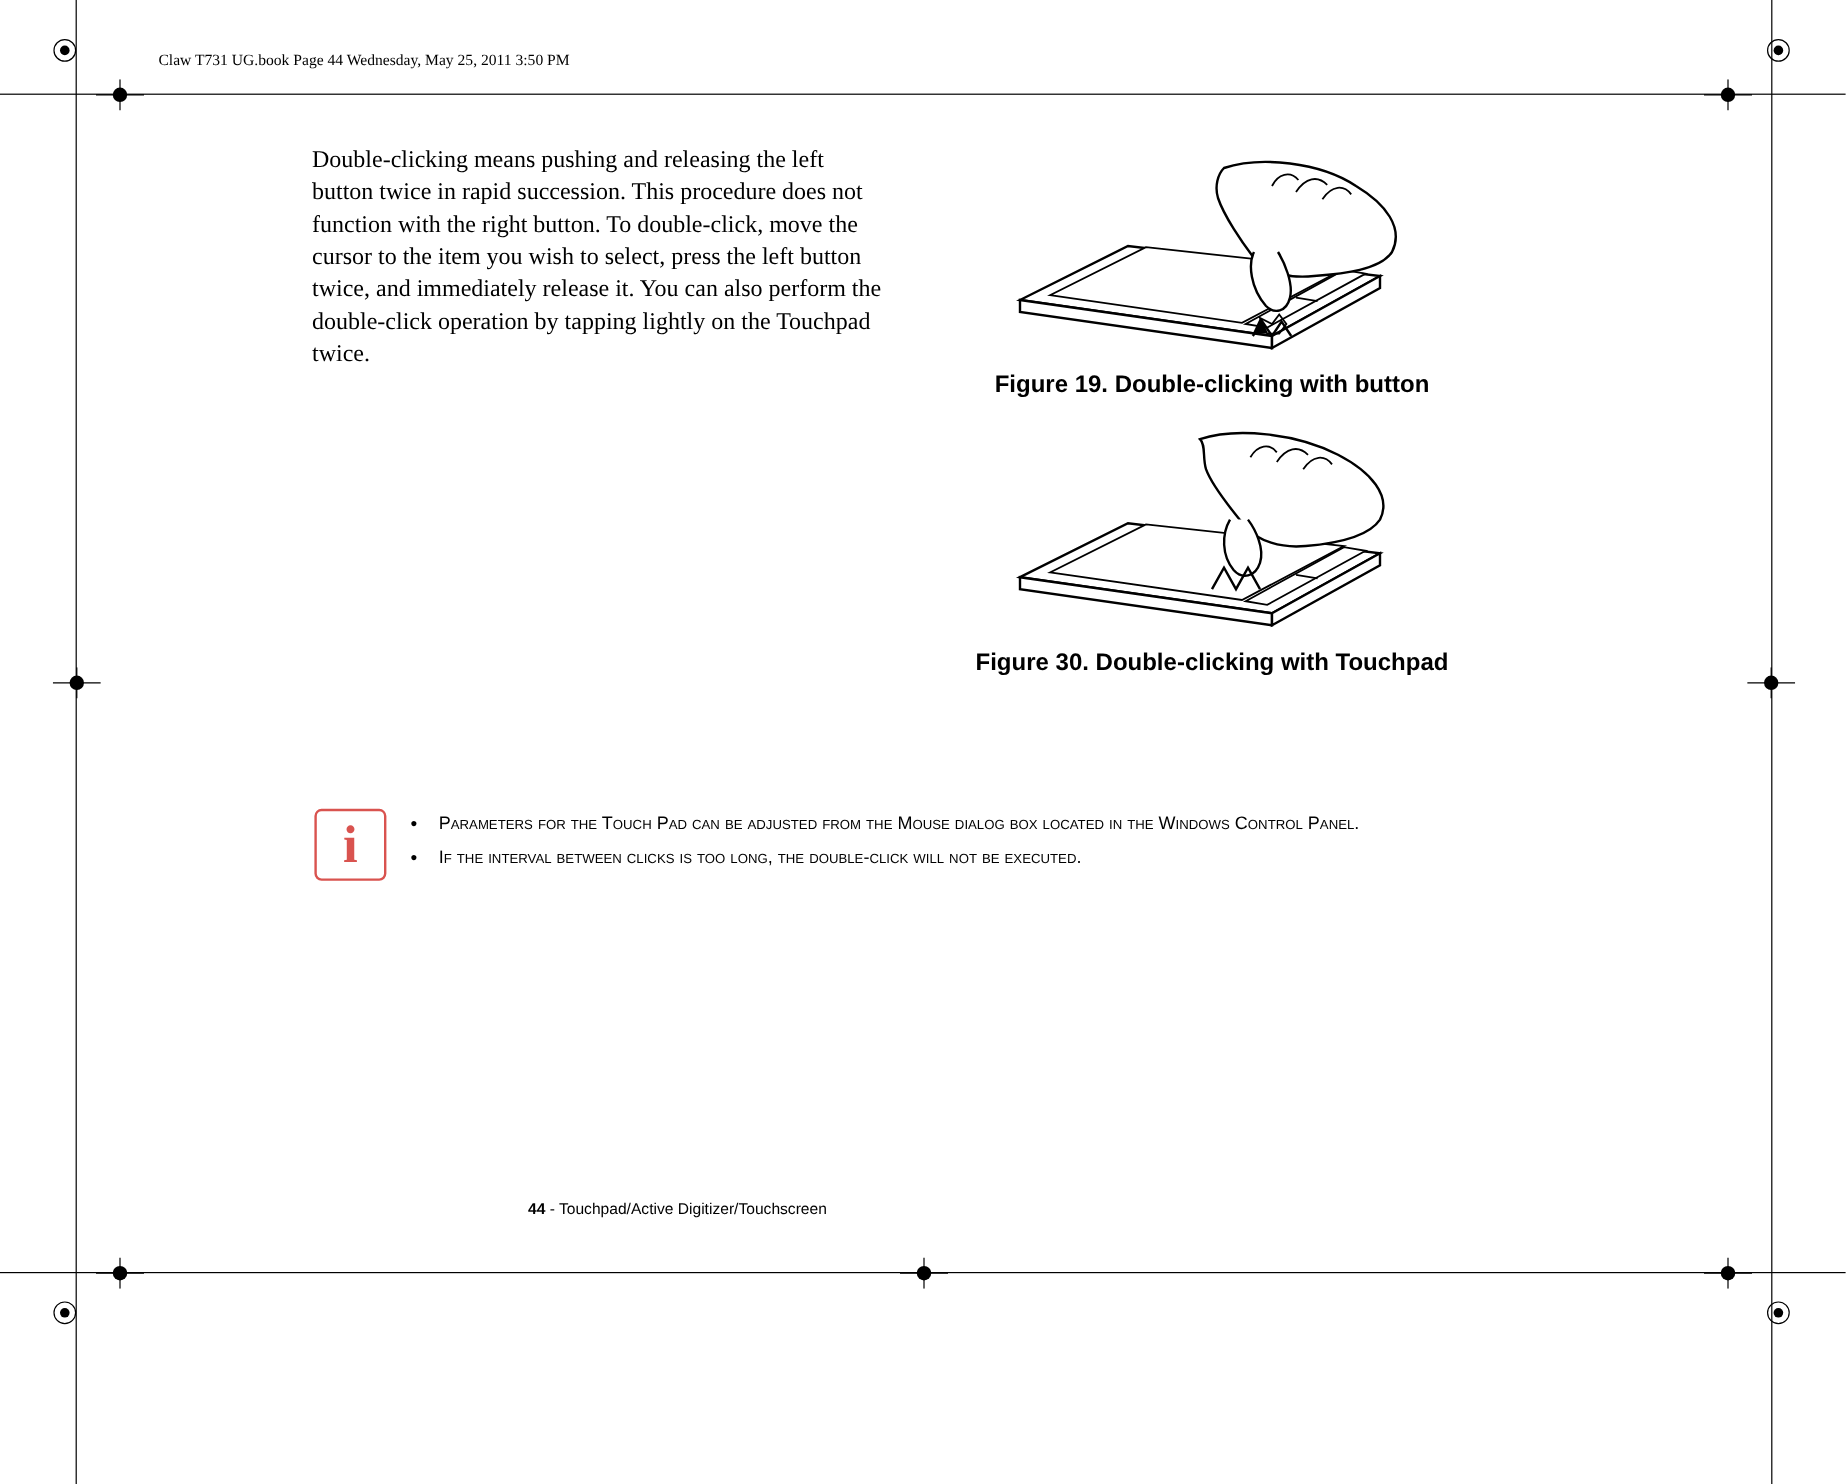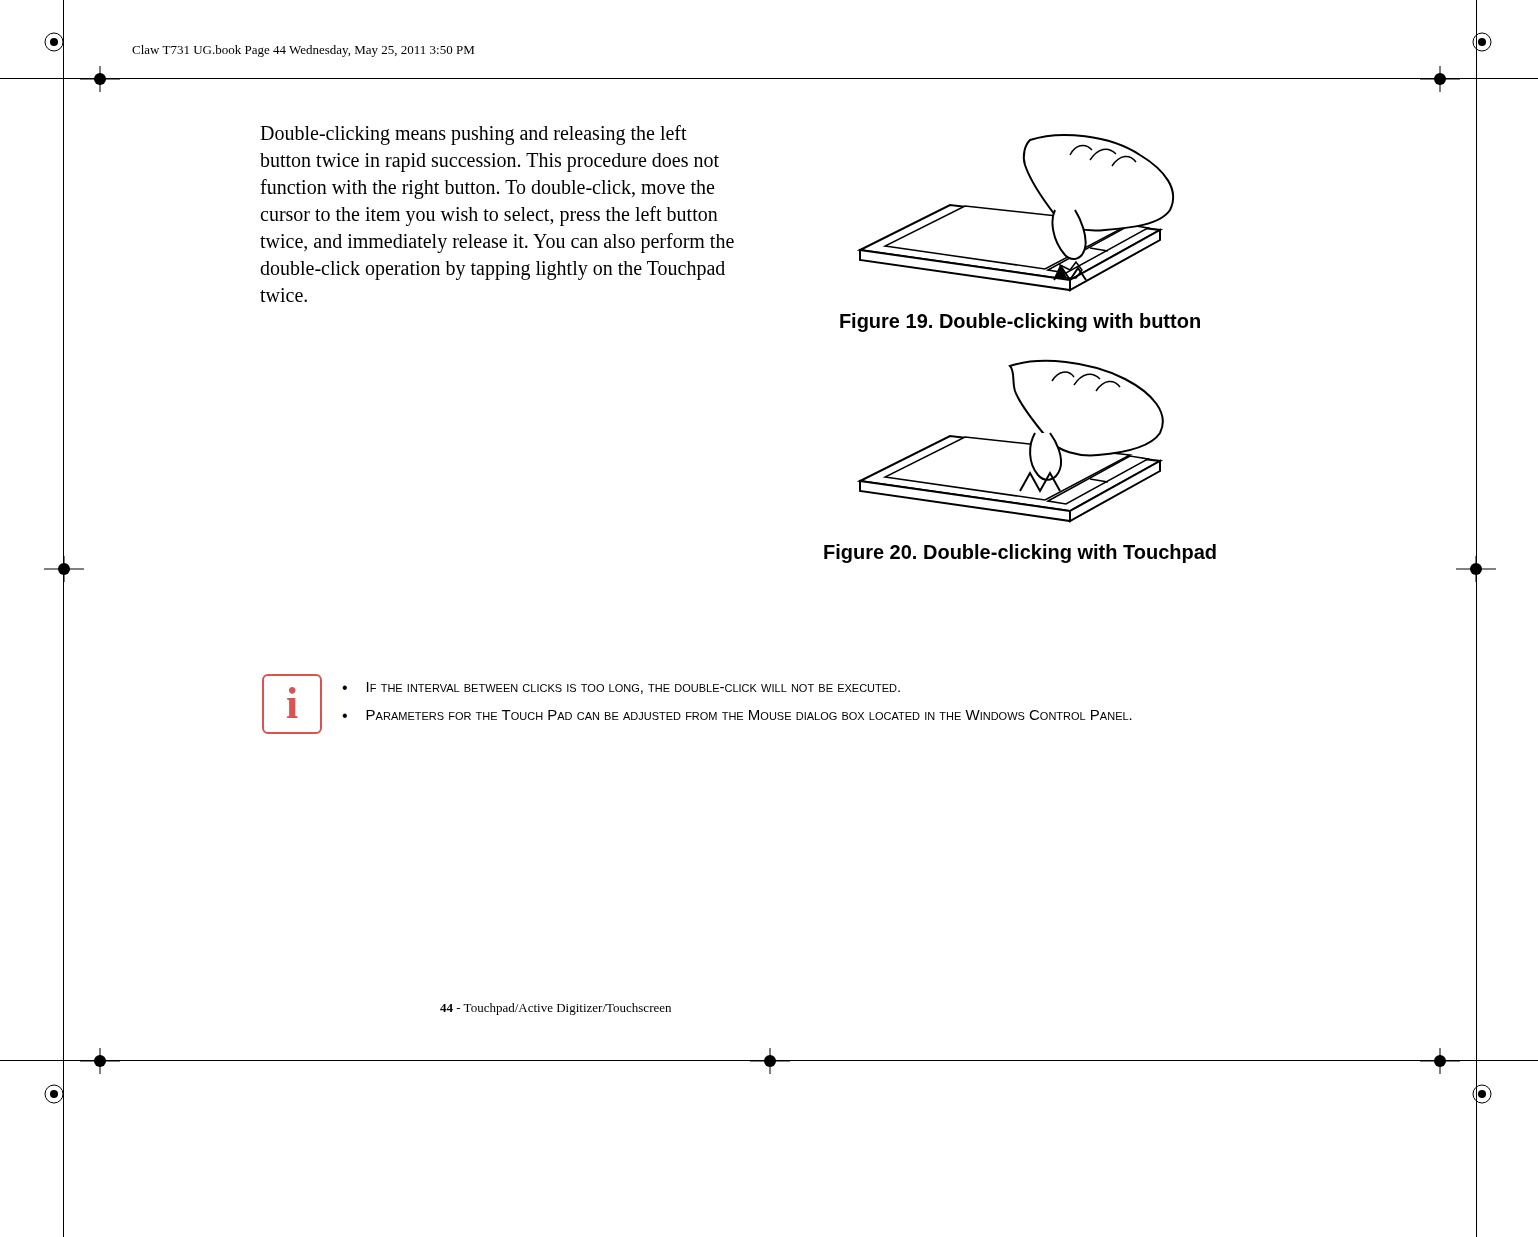--- a/index.html
+++ b/index.html
@@ -58,21 +58,21 @@
     width: 1060px;
   }
   .section-title {
     font-family: Arial, Helvetica, sans-serif;
     font-weight: bold;
     font-size: 18px;
     margin-bottom: 8px;
   }
   .body-row {
     display: flex;
-    gap: 40px;
+    gap: 30px;
   }
   .body-text {
     flex: 0 0 480px;
     font-family: "Times New Roman", serif;
     font-size: 20px;
     line-height: 1.35;
   }
   .figures {
     flex: 0 0 480px;
     display: flex;
@@ -136,21 +136,21 @@
   .info-list li::before {
     content: "•";
     margin-right: 18px;
     font-size: 16px;
   }
   
   .footer {
     position: absolute;
     left: 440px;
     top: 1000px;
-    font-family: Liberation Serif, serif;
+    font-family: Liberation Sans, sans-serif;
     font-size: 13px;
   }
   .footer b { font-weight: bold; }
 </style>
 </head>
 <body>
 
 <div class="page">
 
   <div class="cropline-h" style="left:0;top:78px;width:1538px;"></div>
@@ -278,35 +278,35 @@
             <path d="M180,15 C210,5 260,10 295,28 C322,42 340,62 330,82 C320,97 292,102 268,104 C248,106 228,100 218,88 C208,76 190,54 185,40 C182,30 185,20 180,15 Z" fill="#fff" stroke="#000" stroke-width="2"></path>
             <path d="M222,30 C228,20 238,18 244,26" fill="none" stroke="#000" stroke-width="1.5"></path>
             <path d="M244,34 C252,22 262,20 270,28" fill="none" stroke="#000" stroke-width="1.5"></path>
             <path d="M266,40 C274,28 284,28 290,36" fill="none" stroke="#000" stroke-width="1.5"></path>
 
             <path d="M205,82 C198,94 198,112 208,124 C215,132 226,130 230,118 C234,106 226,90 220,82" fill="#fff" stroke="#000" stroke-width="2"></path>
 
             <polyline points="190,140 200,122 210,140 220,122 230,140" fill="none" stroke="#000" stroke-width="2"></polyline>
           </svg>
         </div>
-        <div class="fig-caption">Figure 20.  Double-clicking with Touchpad</div>
+        <div class="fig-caption">Figure 30.  Double-clicking with Touchpad</div>
 
       </div>
     </div>
   </div>
 
   <div class="info-box">
     <div class="info-icon">i</div>
     <ul class="info-list">
       <li>
+          <span>Parameters for the Touch Pad can be adjusted from the Mouse dialog box located in the Windows Control Panel.</span>
+        </li>
+      <li>
           <span>If the interval between clicks is too long, the double-click will not be executed.</span>
         </li>
-      <li>
-          <span>Parameters for the Touch Pad can be adjusted from the Mouse dialog box located in the Windows Control Panel.</span>
-        </li>
     </ul>
   </div>
 
   <div class="footer">
     <b>44</b><span> - Touchpad/Active Digitizer/Touchscreen</span>
   </div>
 
 </div>
 
 </body></html>

